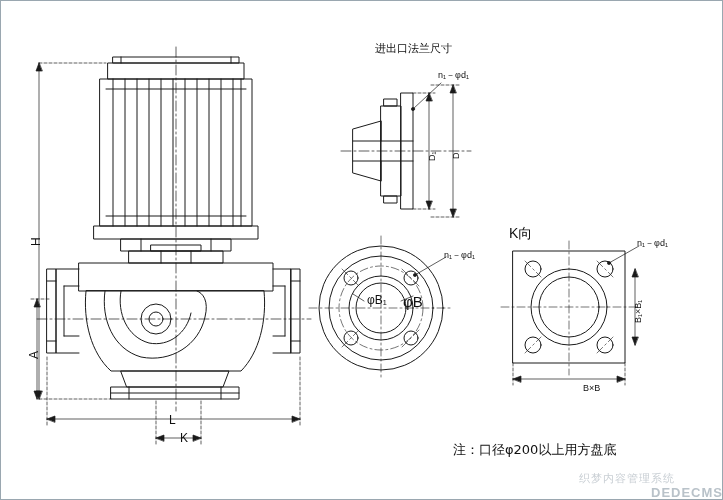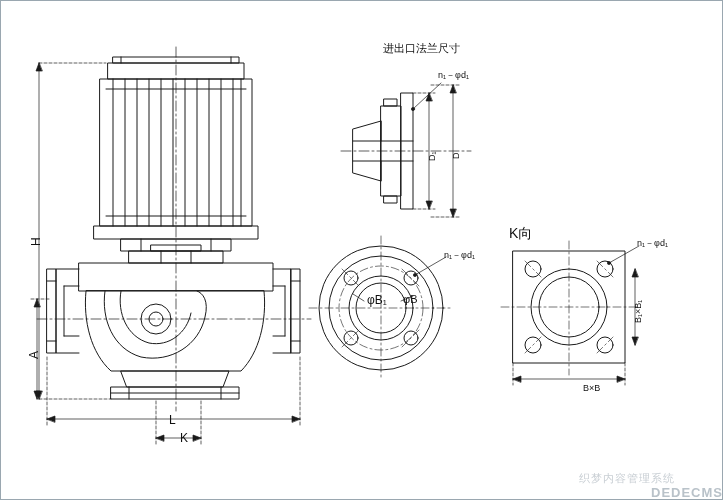--- a/index.html
+++ b/index.html
@@ -16,21 +16,21 @@
     box-sizing:border-box;
     background:#fff;
   }
   svg{position:absolute;left:0;top:0;}
   .lbl{
     position:absolute;
     font-family:"Liberation Sans", sans-serif;
     color:#111;
     white-space:nowrap;
   }
-  .cn{font-family:"DejaVu Sans", sans-serif;margin-left:8px;}
+  .cn{font-family:"DejaVu Sans", sans-serif;}
   .vert{transform:rotate(-90deg);transform-origin:left top;}
   .note{font-size:13px;color:#111;}
   .wm{
     position:absolute;
     color:#c9cfd4;
     font-family:Liberation Serif, serif;
     font-size:11px;
     letter-spacing:1px;
   }
   .wm2{
@@ -272,23 +272,24 @@
 
 <div class="lbl vert" style="left:28px;top:245px;font-size:12px;">H</div>
 <div class="lbl vert" style="left:26px;top:358px;font-size:12px;">A</div>
 <div class="lbl" style="left:168px;top:412px;font-size:12px;">L</div>
 <div class="lbl" style="left:179px;top:430px;font-size:12px;">K</div>
 
 <div class="lbl" style="left:508px;top:224px;font-size:14px;">K向</div>
 
 <div class="lbl" style="left:443px;top:248px;font-size:9px;">n₁－φd₁</div>
 <div class="lbl" style="left:366px;top:292px;font-size:12px;">φB₁</div>
-<div class="lbl" style="left:402px;top:292px;font-size:11px;">φB</div>
+<div class="lbl" style="left:402px;top:292px;font-size:15px;">φB</div>
 
 <div class="lbl" style="left:636px;top:236px;font-size:9px;">n₁－φd₁</div>
 <div class="lbl vert" style="left:632px;top:322px;font-size:9px;">B₁×B₁</div>
 <div class="lbl" style="left:546px;top:382px;font-size:9px;margin-left:36px;">B×B</div>
 
+<div class="lbl cn note" style="left:452px;top:440px;">注：口径φ200以上用方盘底</div>
 
 <div class="wm" style="left:578px;top:470px;">织梦内容管理系统</div>
 <div class="wm2" style="left:650px;top:484px;">DEDECMS.COM</div>
 
 </div>
 
 </body></html>

